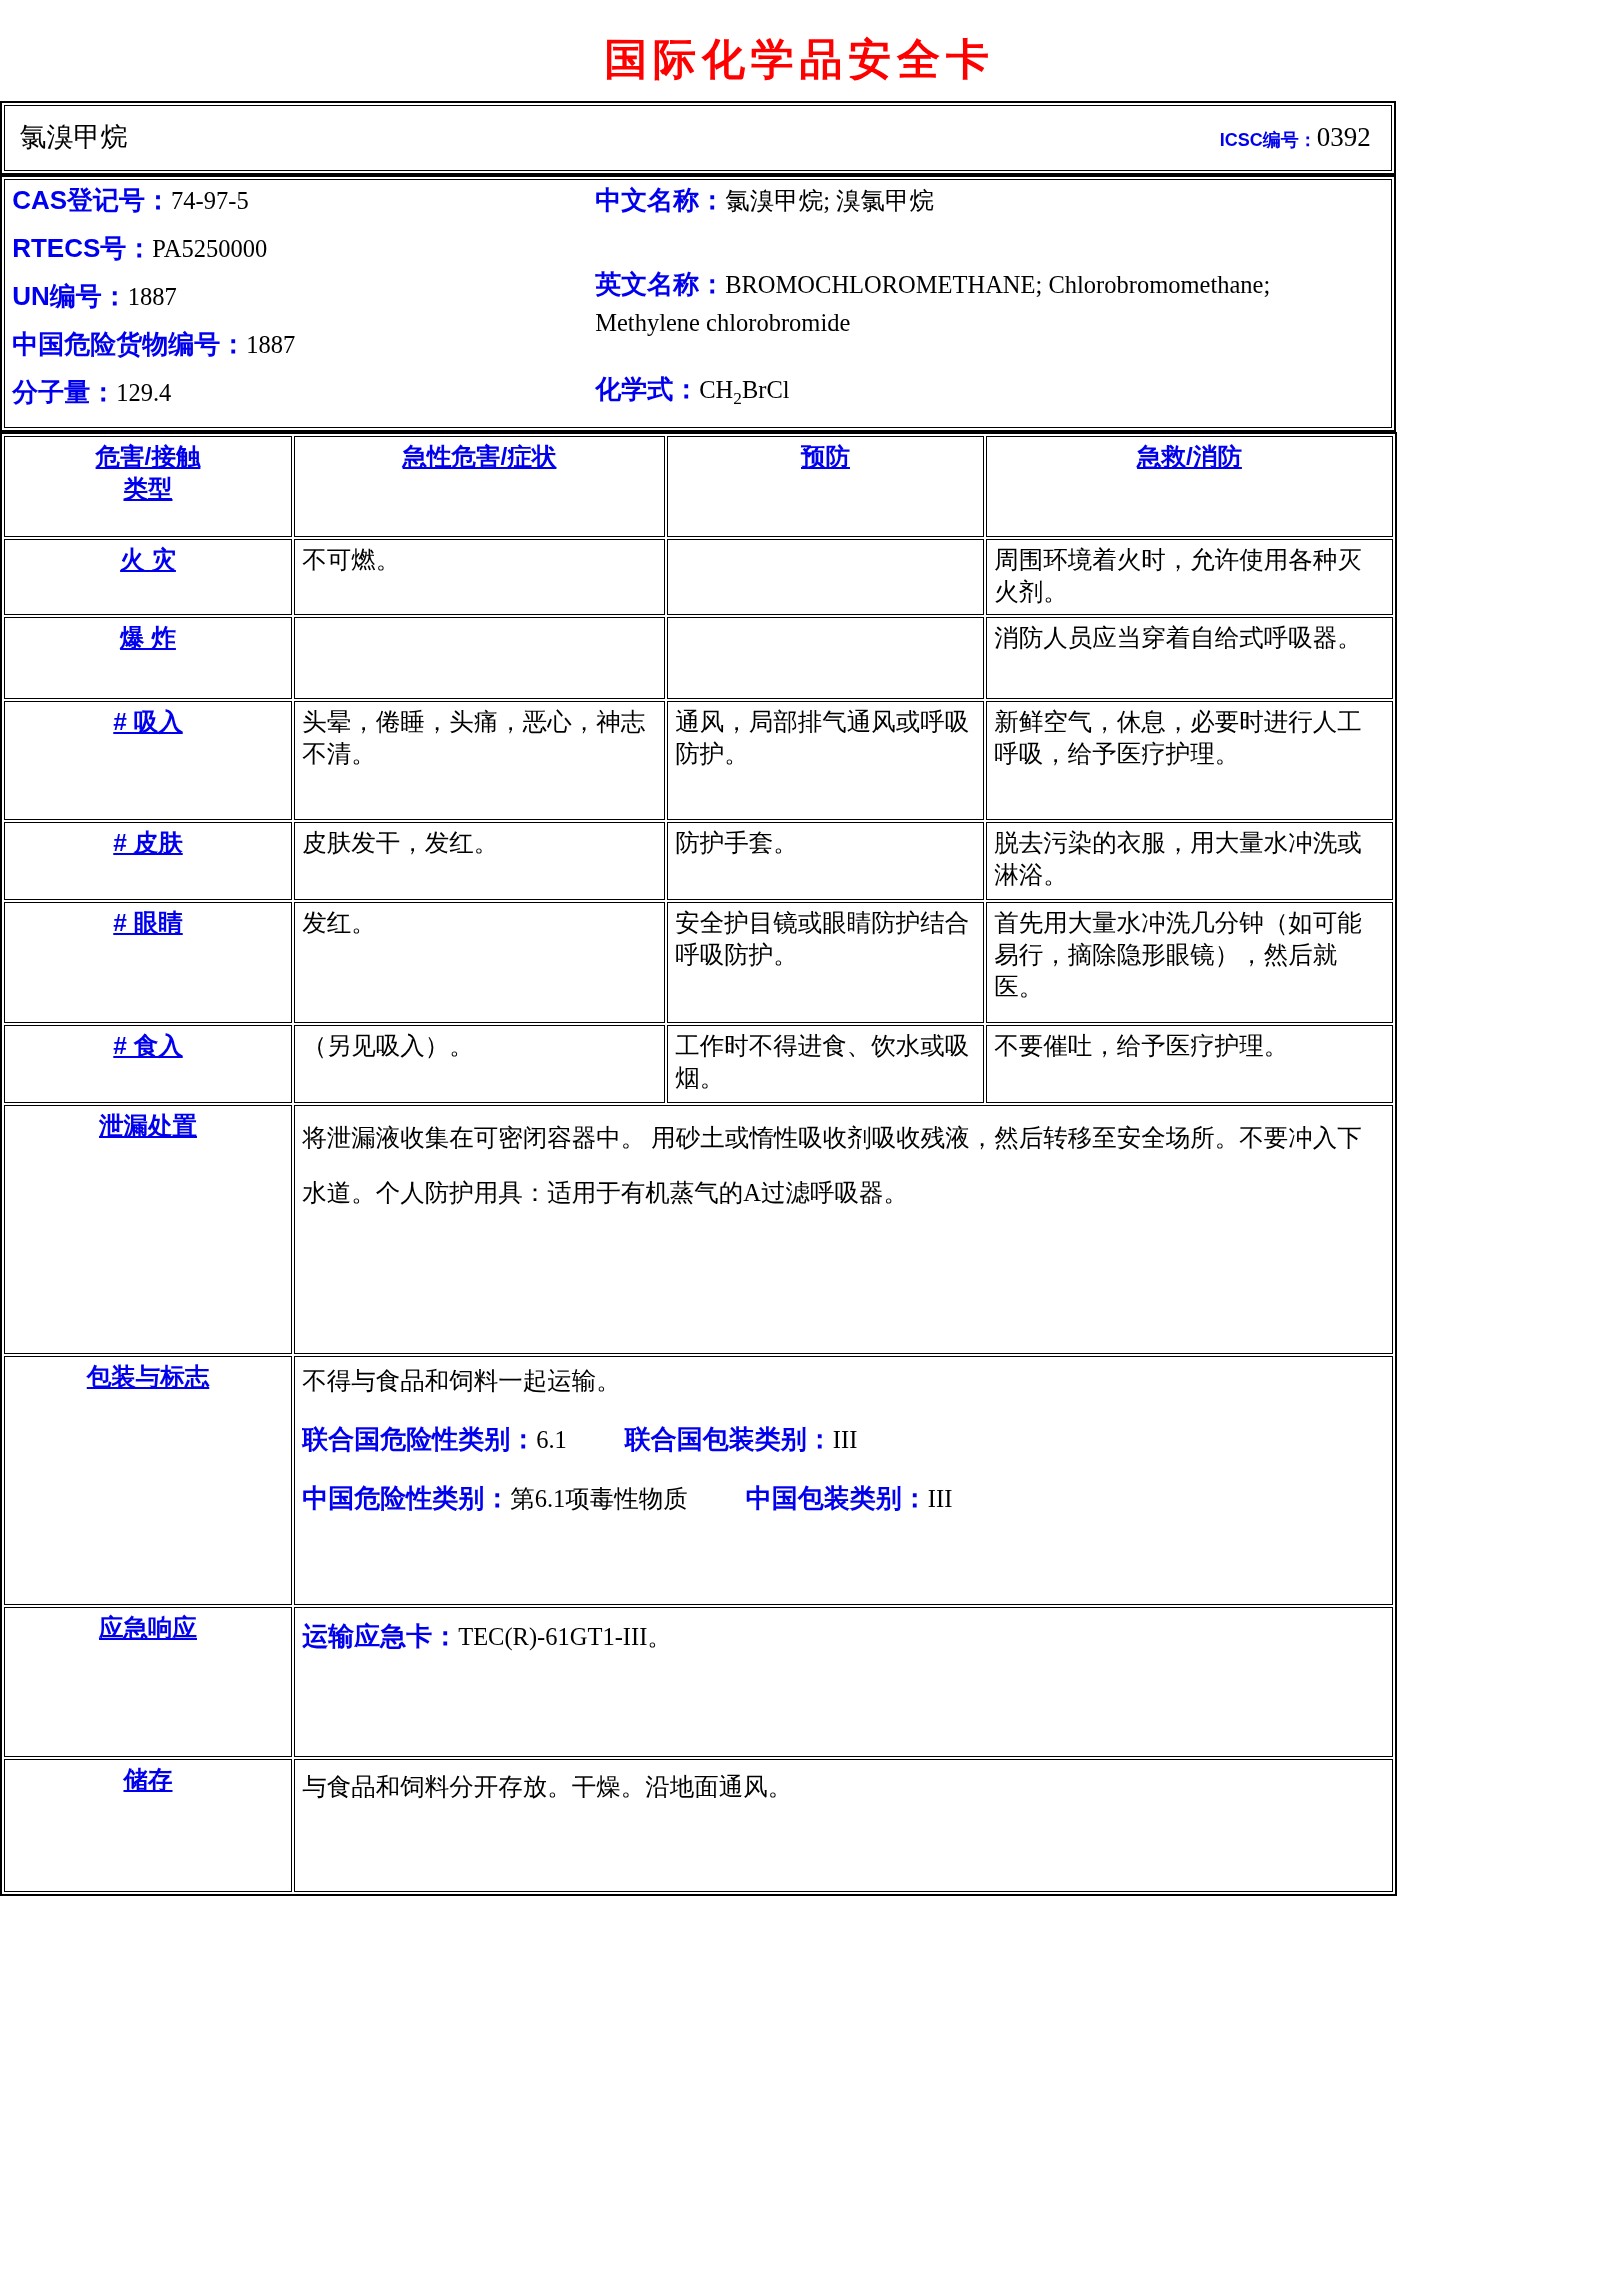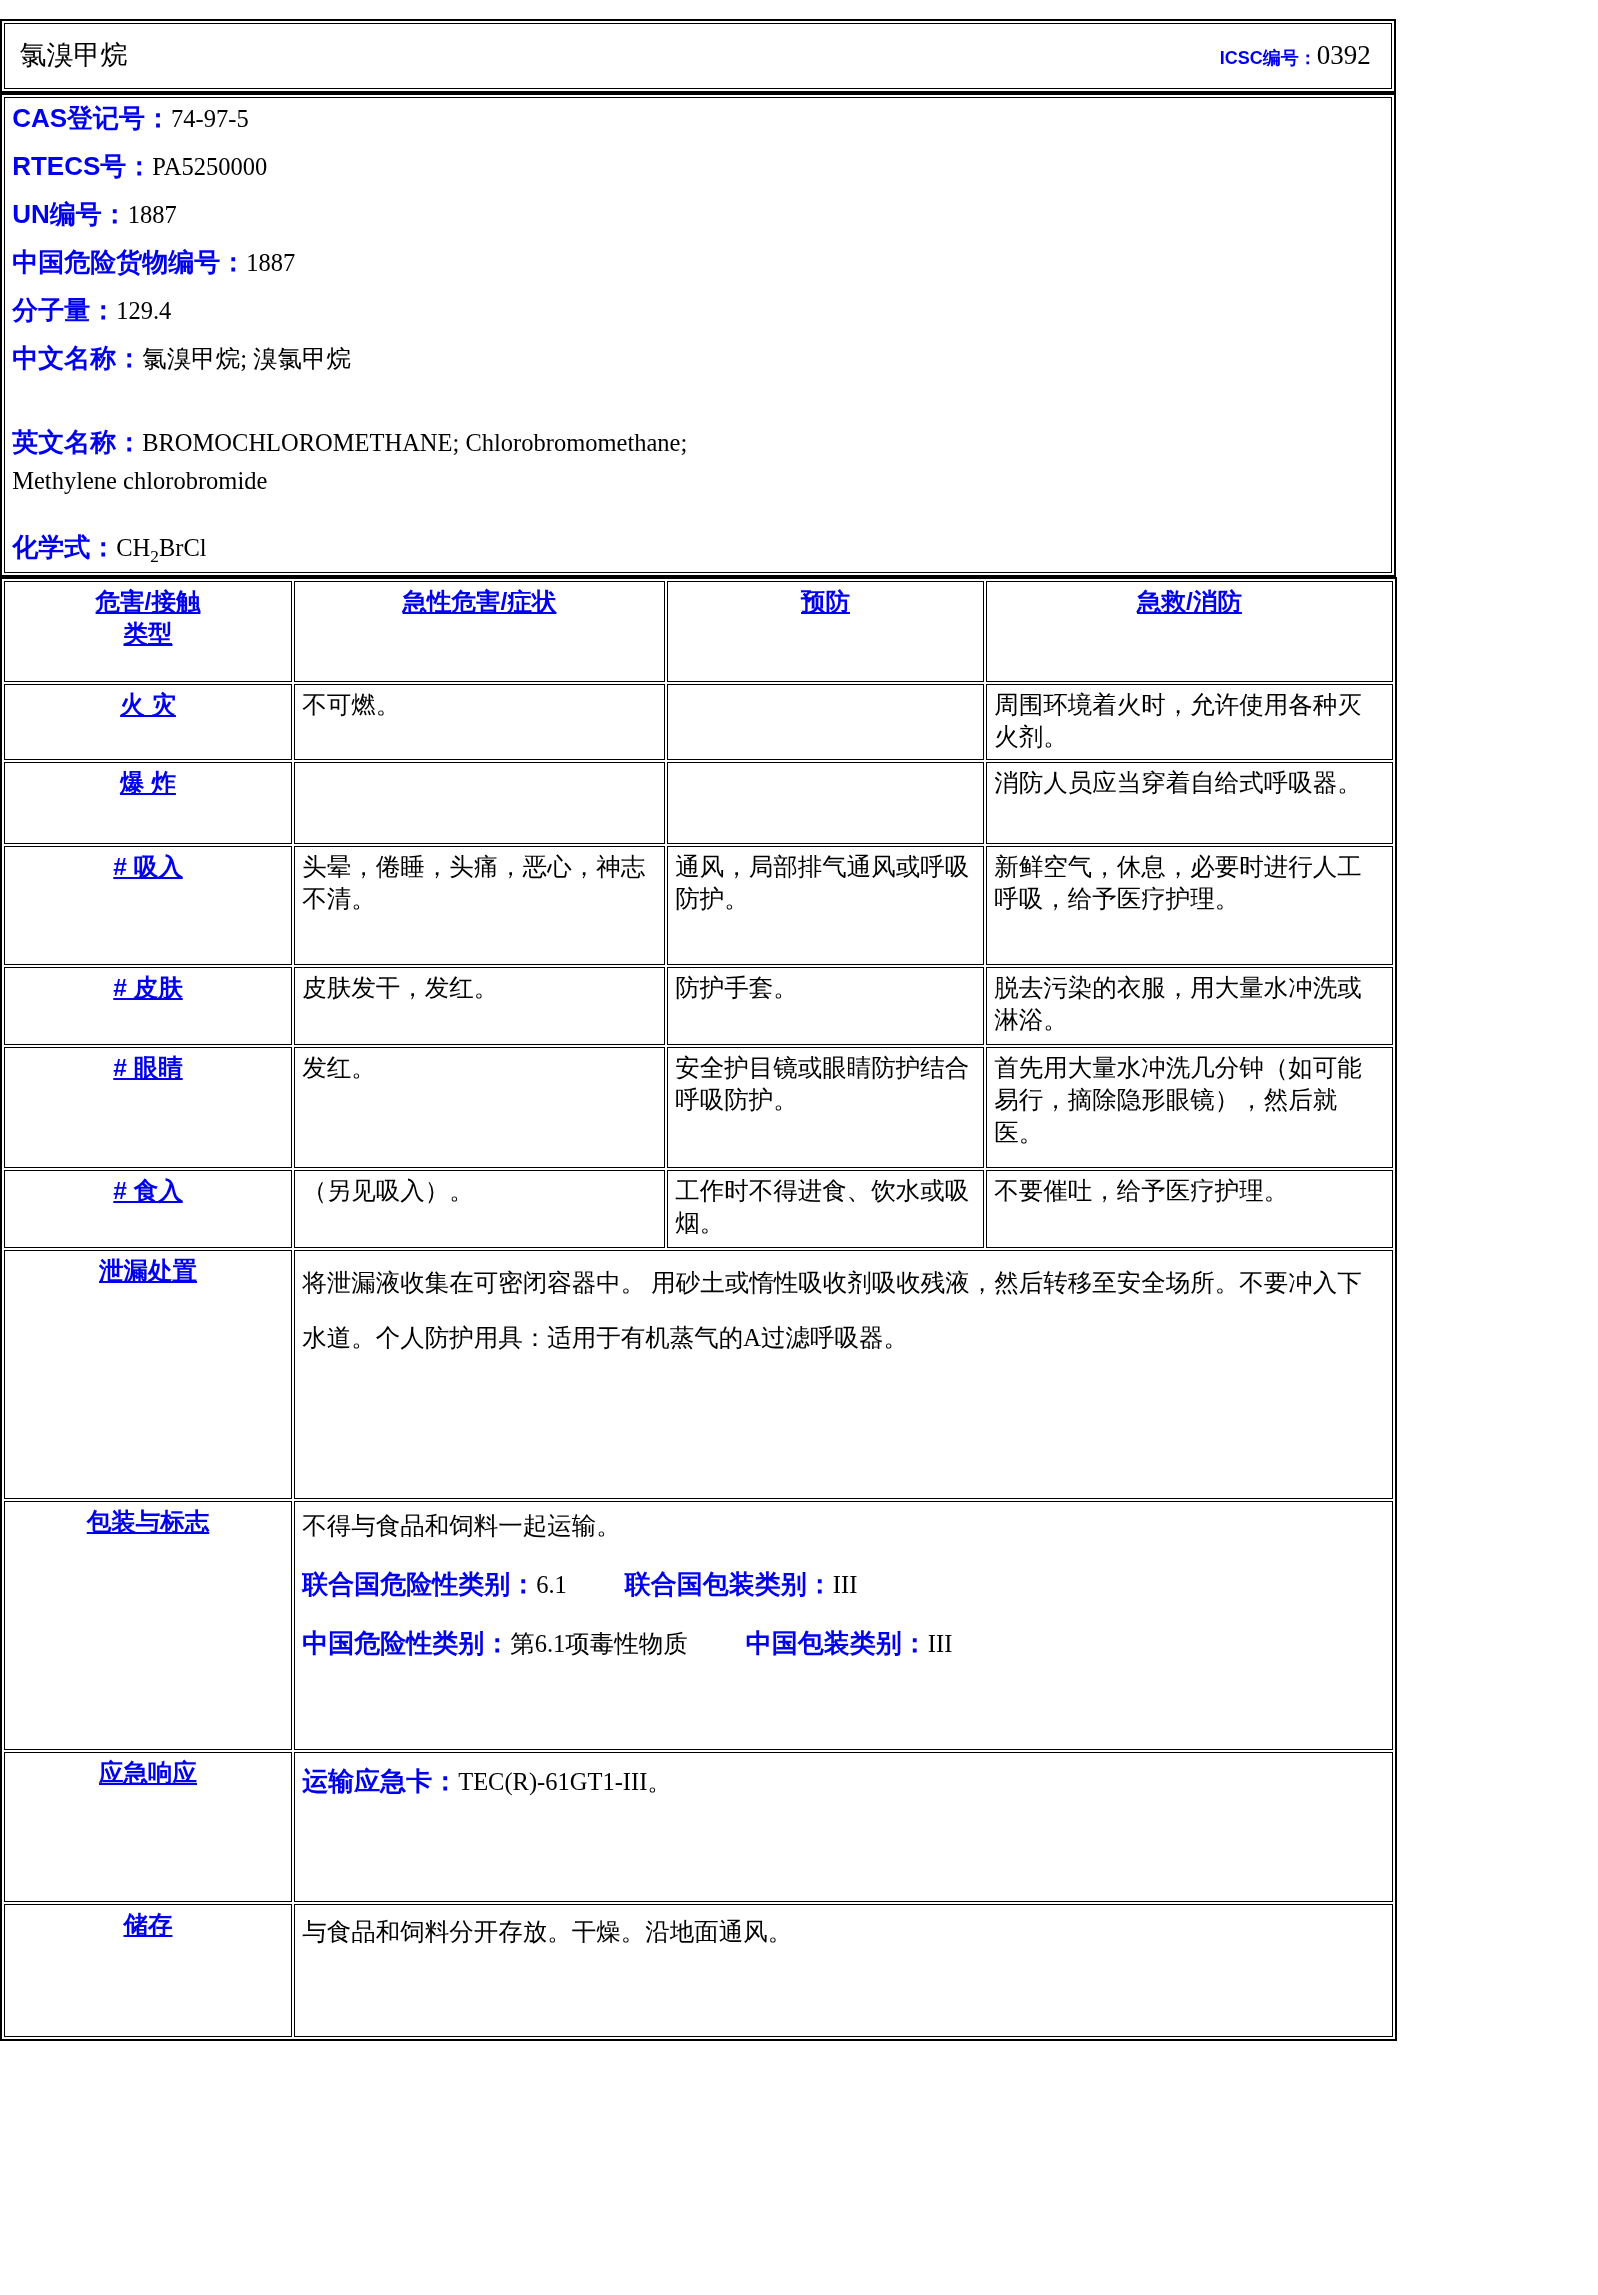--- a/index.html
+++ b/index.html
@@ -54,21 +54,21 @@
   .blue-label {
     color: #0000ee;
     font-weight: bold;
     font-family: "Liberation Sans", "DejaVu Sans", sans-serif;
     font-size: 26px;
   }
   .black-value { color: #000000; font-size: 24.5px; }
   .icsc-part .black-value { font-size: 27px; }
   
   .info-cell { height: 227px; padding: 10px 8.6px; }
-  .info-columns { display: flex; flex-direction: column; }
+  .info-columns { display: flex; }
   .info-left { width: 583px; flex: 0 0 auto; }
   .info-right { width: 684px; flex: 0 0 auto; }
   .info-line { margin: 0 0 13.7px 0; white-space: nowrap; }
   .cn-line { margin: 0 0 46px 0; }
   .en-line { margin: 0 0 30px 0; line-height: 1.55; }
   .formula-line { margin: 0; }
   sub.formula-sub { font-size: 17.3px; }
   
   th.col-header, td.row-label {
     vertical-align: middle;
@@ -86,20 +86,21 @@
   p.pack-note { margin: 4.3px 0 0 0; }
   p.pack-line { margin: 24.5px 0 0 0; }
   .hgap { display: inline-block; width: 58px; }
   p.top-line { margin: 7.2px 0 0 0; }
 </style>
 </head>
 <body>
 
 <div class="page">
 
+  <h1 class="doc-title">国际化学品安全卡</h1>
 
   <table class="tbl tbl-first">
     <colgroup>
         <col style="width:1386px">
       </colgroup>
     <tbody>
         <tr>
       <td style="height:66px">
         <div class="name-cell-inner">
           <span class="chem-name">氯溴甲烷</span>

